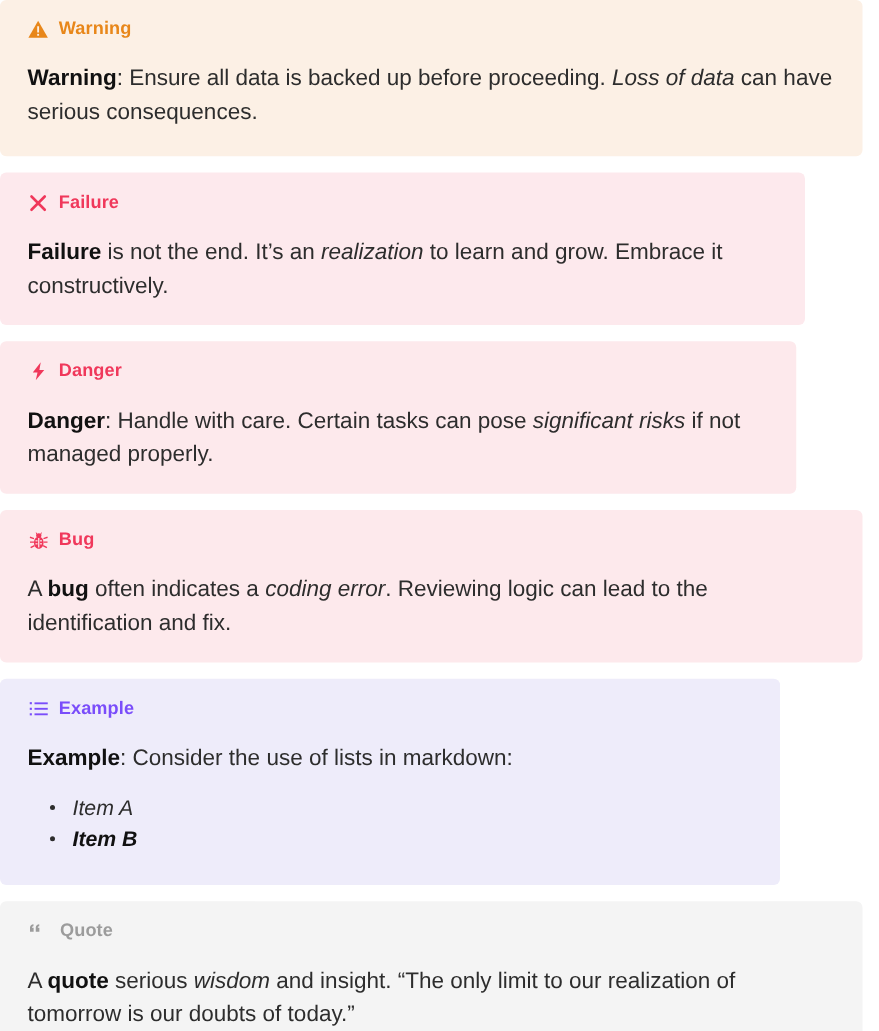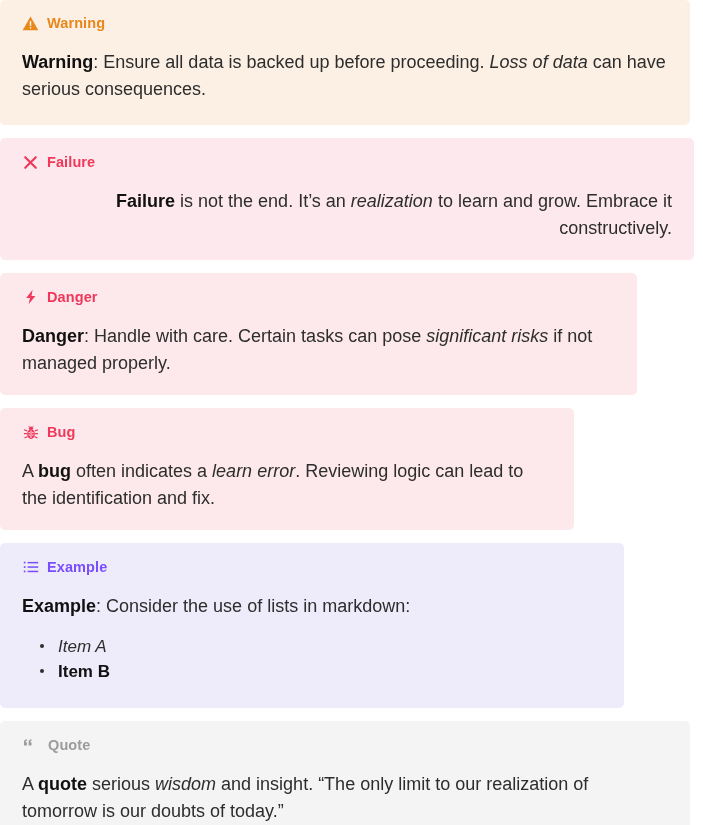--- a/index.html
+++ b/index.html
@@ -68,30 +68,30 @@
     content: "";
     position: absolute;
     left: -16px;
     top: 10px;
     width: 4px;
     height: 4px;
     border-radius: 50%;
     background: #2d2d2d;
   }
   .li-italic { font-style: italic; }
-  .li-bold { font-weight: bold; color: #111111; }
+  .li-bold { font-weight: bold; color: #111111; font-style: italic; }
 
   
   #block-warning { background: #fcf0e5; width: 690px; padding-top: 13px; padding-bottom: 22px; }
   #block-warning .callout-title { color: #e8871a; }
-  #block-failure { background: #fde9ed; width: 694px; text-align: right; }
+  #block-failure { background: #fde9ed; width: 644px; }
   #block-failure .callout-title { color: #f0385b; }
   #block-danger  { background: #fde9ec; width: 637px; }
   #block-danger .callout-title { color: #f0385b; }
-  #block-bug     { background: #fde9ec; width: 574px; }
+  #block-bug     { background: #fde9ec; width: 690px; }
   #block-bug .callout-title { color: #f0385b; }
   #block-example { background: #eeecfa; width: 624px; padding-bottom: 24px; }
   #block-example .callout-title { color: #7a4dfa; }
   #block-quote   { background: #f4f4f4; width: 690px; padding-bottom: 22px; }
   #block-quote .callout-title { color: #9c9c9c; }
   #block-quote .callout-icon { margin-right: 9px; }
 </style>
 </head>
 <body>
 
@@ -155,21 +155,21 @@
             <rect x="7.5" y="6.4" width="1.0" height="7.6"></rect>
             <rect x="5.4" y="8.2" width="1.6" height="0.9"></rect>
             <rect x="9.0" y="8.2" width="1.6" height="0.9"></rect>
             <rect x="5.4" y="10.6" width="1.6" height="0.9"></rect>
             <rect x="9.0" y="10.6" width="1.6" height="0.9"></rect>
           </g>
         </svg>
       </span>
       <span>Bug</span>
     </div>
-    <p class="callout-body"><span>A </span><b>bug</b><span> often indicates a </span><i>learn error</i><span>. Reviewing logic can lead to the identification and fix.</span></p>
+    <p class="callout-body"><span>A </span><b>bug</b><span> often indicates a </span><i>coding error</i><span>. Reviewing logic can lead to the identification and fix.</span></p>
   </div>
 
   <div class="callout" id="block-example">
     <div class="callout-title">
       <span class="callout-icon">
         <svg width="16" height="16" viewBox="0 0 16 16" aria-hidden="true">
           <g fill="#7a4dfa">
             <rect x="0.8" y="2.7" width="1.7" height="1.7"></rect>
             <rect x="0.8" y="7.2" width="1.7" height="1.7"></rect>
             <rect x="0.8" y="11.6" width="1.7" height="1.7"></rect>

